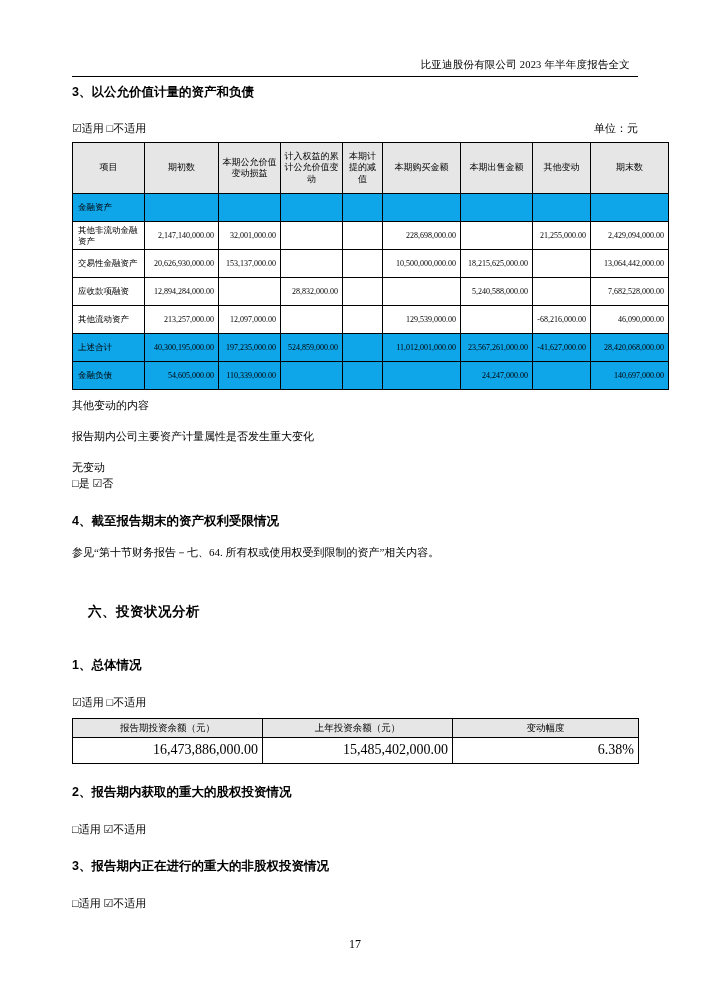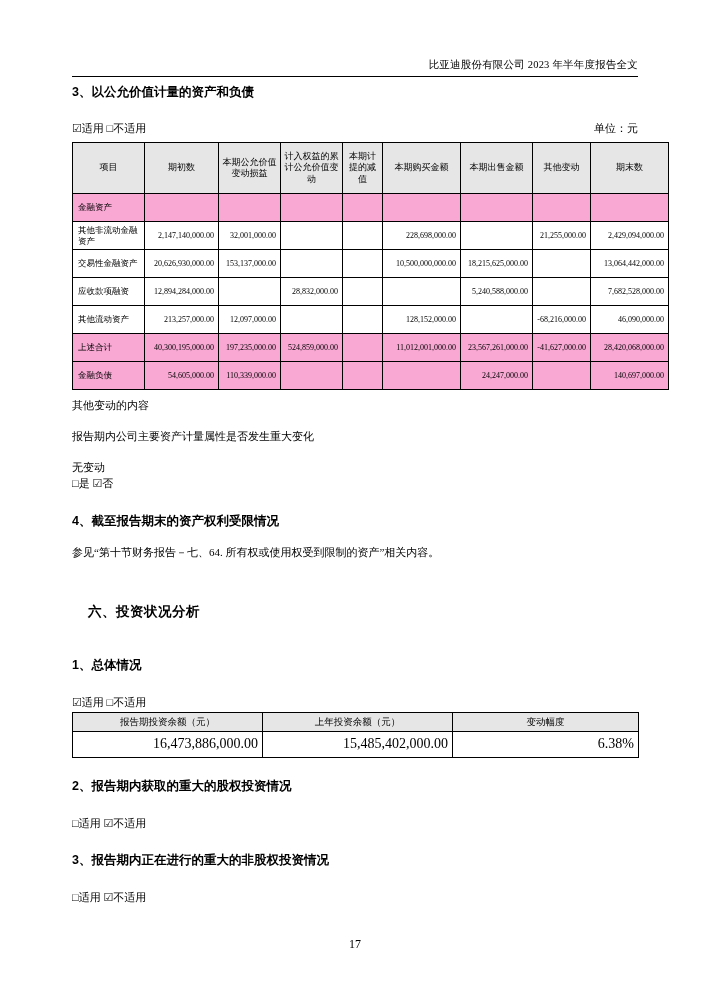--- a/index.html
+++ b/index.html
@@ -18,21 +18,21 @@
   .page {
     position: relative;
     width: 710px;
     height: 1004px;
     box-sizing: border-box;
     padding: 0 72px;
   }
   .header {
     position: absolute;
     top: 58px;
-    right: 72px;
+    right: 80px;
     font-size: 10.5px;
     letter-spacing: 0.2px;
     color: #000;
     font-family: "Liberation Serif", serif;
   }
   .header-rule {
     position: absolute;
     top: 76px;
     left: 72px;
     right: 72px;
@@ -75,21 +75,21 @@
     line-height: 1.25;
   }
   table.fv thead th {
     background: #e6e6e6;
     text-align: center;
     font-weight: normal;
     font-size: 9px;
     height: 44px;
   }
   table.fv td.shade {
-    background: #f9a8d4;
+    background: #0ea5e9;
   }
   table.fv td.lbl {
     text-align: left;
     padding-left: 5px;
     font-size: 8.5px;
   }
   table.fv td.num {
     text-align: right;
     padding-right: 4px;
     font-size: 8px;
@@ -110,20 +110,21 @@
     font-size: 13.5px;
     font-weight: bold;
     margin: 16px;
     font-family: "Liberation Sans", sans-serif;
     letter-spacing: 0.5px;
   }
   table.inv {
     border-collapse: collapse;
     width: 566px;
     table-layout: fixed;
+    margin-top: 6px;
     font-size: 9.5px;
   }
   table.inv th, table.inv td {
     border: 1px solid #000;
     padding: 3px 4px;
     line-height: 1.3;
   }
   table.inv thead th {
     background: #e6e6e6;
     text-align: center;
@@ -239,21 +240,21 @@
           <td class="num"></td>
           <td class="num">7,682,528,000.00</td>
         </tr>
 
         <tr>
           <td class="lbl rowh">其他流动资产</td>
           <td class="num">213,257,000.00</td>
           <td class="num">12,097,000.00</td>
           <td class="num"></td>
           <td class="num"></td>
-          <td class="num">128,152,000.00</td>
+          <td class="num">129,539,000.00</td>
           <td class="num"></td>
           <td class="num">-68,216,000.00</td>
           <td class="num">46,090,000.00</td>
         </tr>
 
         <tr>
           <td class="lbl shade rowh">上述合计</td>
           <td class="num shade">40,300,195,000.00</td>
           <td class="num shade">197,235,000.00</td>
           <td class="num shade">524,859,000.00</td>

